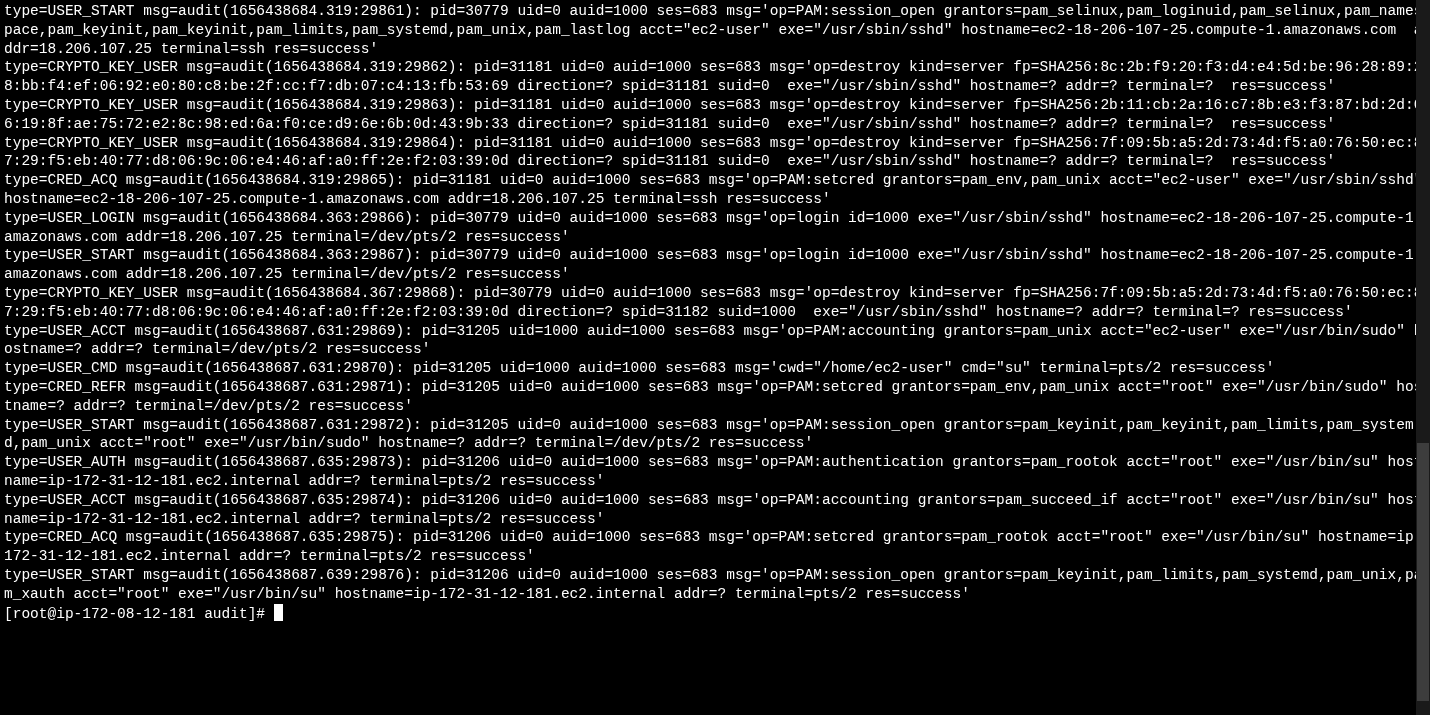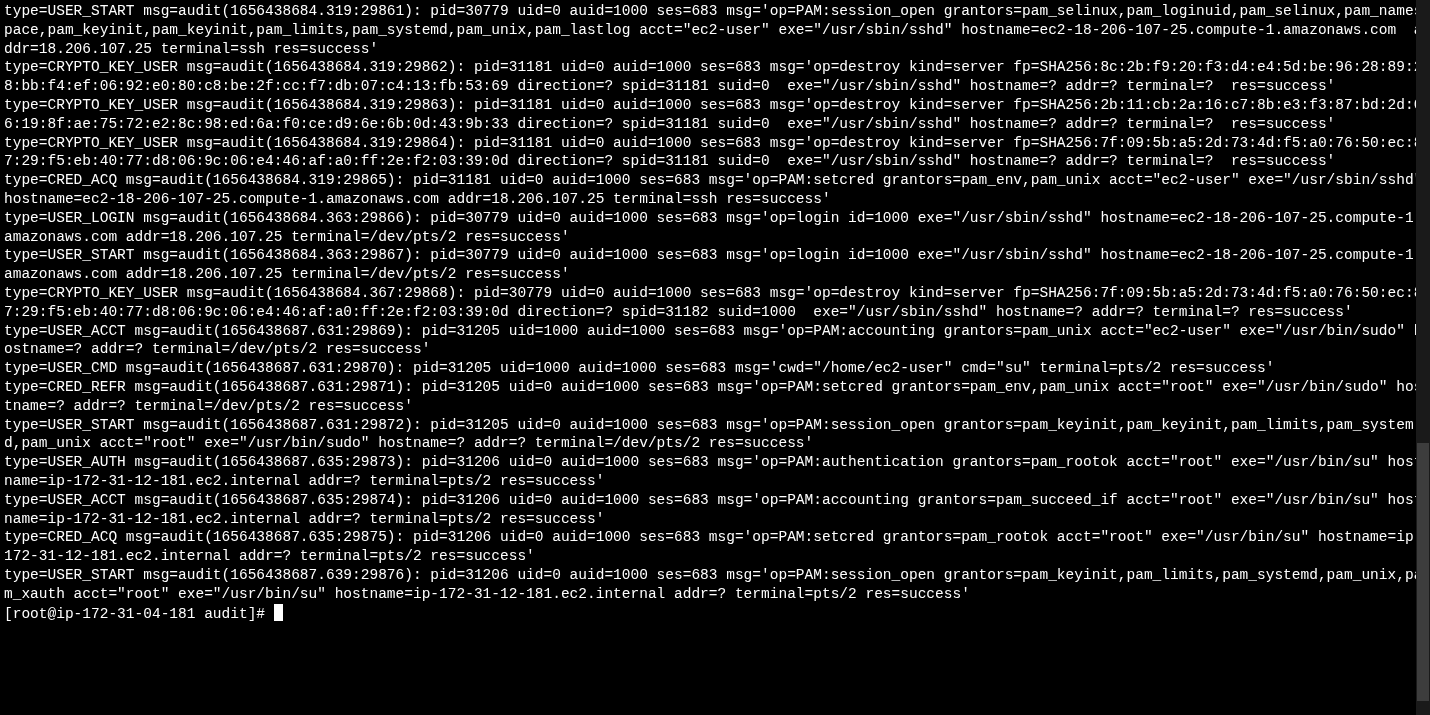--- a/index.html
+++ b/index.html
@@ -58,17 +58,17 @@
 type=USER_START msg=audit(1656438684.363:29867): pid=30779 uid=0 auid=1000 ses=683 msg='op=login id=1000 exe="/usr/sbin/sshd" hostname=ec2-18-206-107-25.compute-1.amazonaws.com addr=18.206.107.25 terminal=/dev/pts/2 res=success'
 type=CRYPTO_KEY_USER msg=audit(1656438684.367:29868): pid=30779 uid=0 auid=1000 ses=683 msg='op=destroy kind=server fp=SHA256:7f:09:5b:a5:2d:73:4d:f5:a0:76:50:ec:87:29:f5:eb:40:77:d8:06:9c:06:e4:46:af:a0:ff:2e:f2:03:39:0d direction=? spid=31182 suid=1000  exe="/usr/sbin/sshd" hostname=? addr=? terminal=? res=success'
 type=USER_ACCT msg=audit(1656438687.631:29869): pid=31205 uid=1000 auid=1000 ses=683 msg='op=PAM:accounting grantors=pam_unix acct="ec2-user" exe="/usr/bin/sudo" hostname=? addr=? terminal=/dev/pts/2 res=success'
 type=USER_CMD msg=audit(1656438687.631:29870): pid=31205 uid=1000 auid=1000 ses=683 msg='cwd="/home/ec2-user" cmd="su" terminal=pts/2 res=success'
 type=CRED_REFR msg=audit(1656438687.631:29871): pid=31205 uid=0 auid=1000 ses=683 msg='op=PAM:setcred grantors=pam_env,pam_unix acct="root" exe="/usr/bin/sudo" hostname=? addr=? terminal=/dev/pts/2 res=success'
 type=USER_START msg=audit(1656438687.631:29872): pid=31205 uid=0 auid=1000 ses=683 msg='op=PAM:session_open grantors=pam_keyinit,pam_keyinit,pam_limits,pam_systemd,pam_unix acct="root" exe="/usr/bin/sudo" hostname=? addr=? terminal=/dev/pts/2 res=success'
 type=USER_AUTH msg=audit(1656438687.635:29873): pid=31206 uid=0 auid=1000 ses=683 msg='op=PAM:authentication grantors=pam_rootok acct="root" exe="/usr/bin/su" hostname=ip-172-31-12-181.ec2.internal addr=? terminal=pts/2 res=success'
 type=USER_ACCT msg=audit(1656438687.635:29874): pid=31206 uid=0 auid=1000 ses=683 msg='op=PAM:accounting grantors=pam_succeed_if acct="root" exe="/usr/bin/su" hostname=ip-172-31-12-181.ec2.internal addr=? terminal=pts/2 res=success'
 type=CRED_ACQ msg=audit(1656438687.635:29875): pid=31206 uid=0 auid=1000 ses=683 msg='op=PAM:setcred grantors=pam_rootok acct="root" exe="/usr/bin/su" hostname=ip-172-31-12-181.ec2.internal addr=? terminal=pts/2 res=success'
 type=USER_START msg=audit(1656438687.639:29876): pid=31206 uid=0 auid=1000 ses=683 msg='op=PAM:session_open grantors=pam_keyinit,pam_limits,pam_systemd,pam_unix,pam_xauth acct="root" exe="/usr/bin/su" hostname=ip-172-31-12-181.ec2.internal addr=? terminal=pts/2 res=success'
-</span><span>[root@ip-172-31-04-181 audit]# </span><span class="cursor"></span></div>
+</span><span>[root@ip-172-08-12-181 audit]# </span><span class="cursor"></span></div>
 
 <div class="scrollbar">
   <div class="scrollbar-thumb" id="sb-thumb" style="top: 62%; height: 36%;"></div>
 </div>
 
 </body></html>

